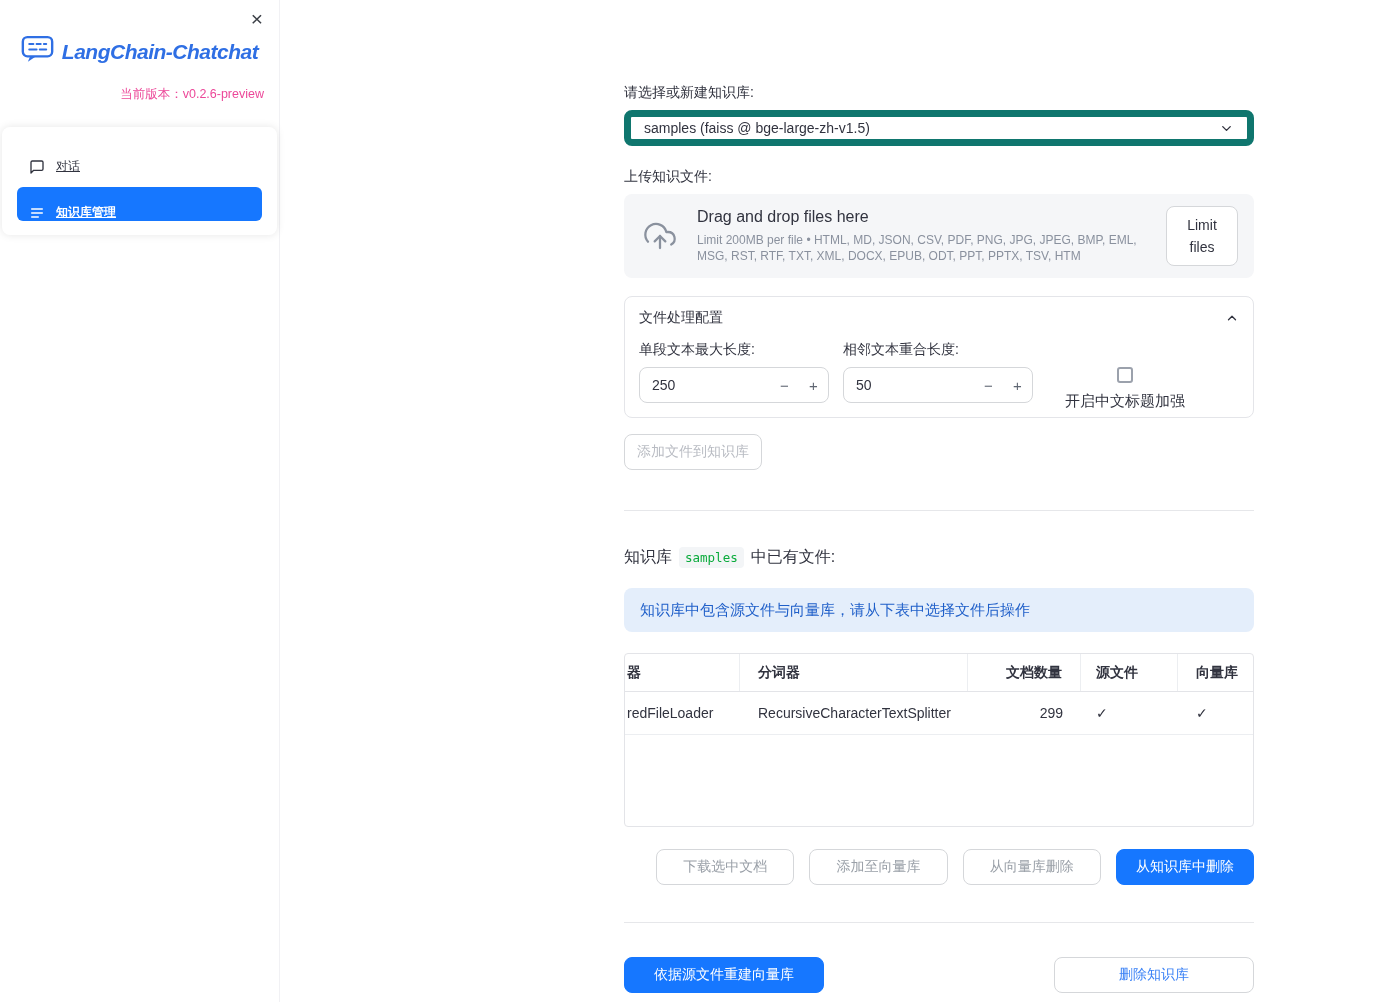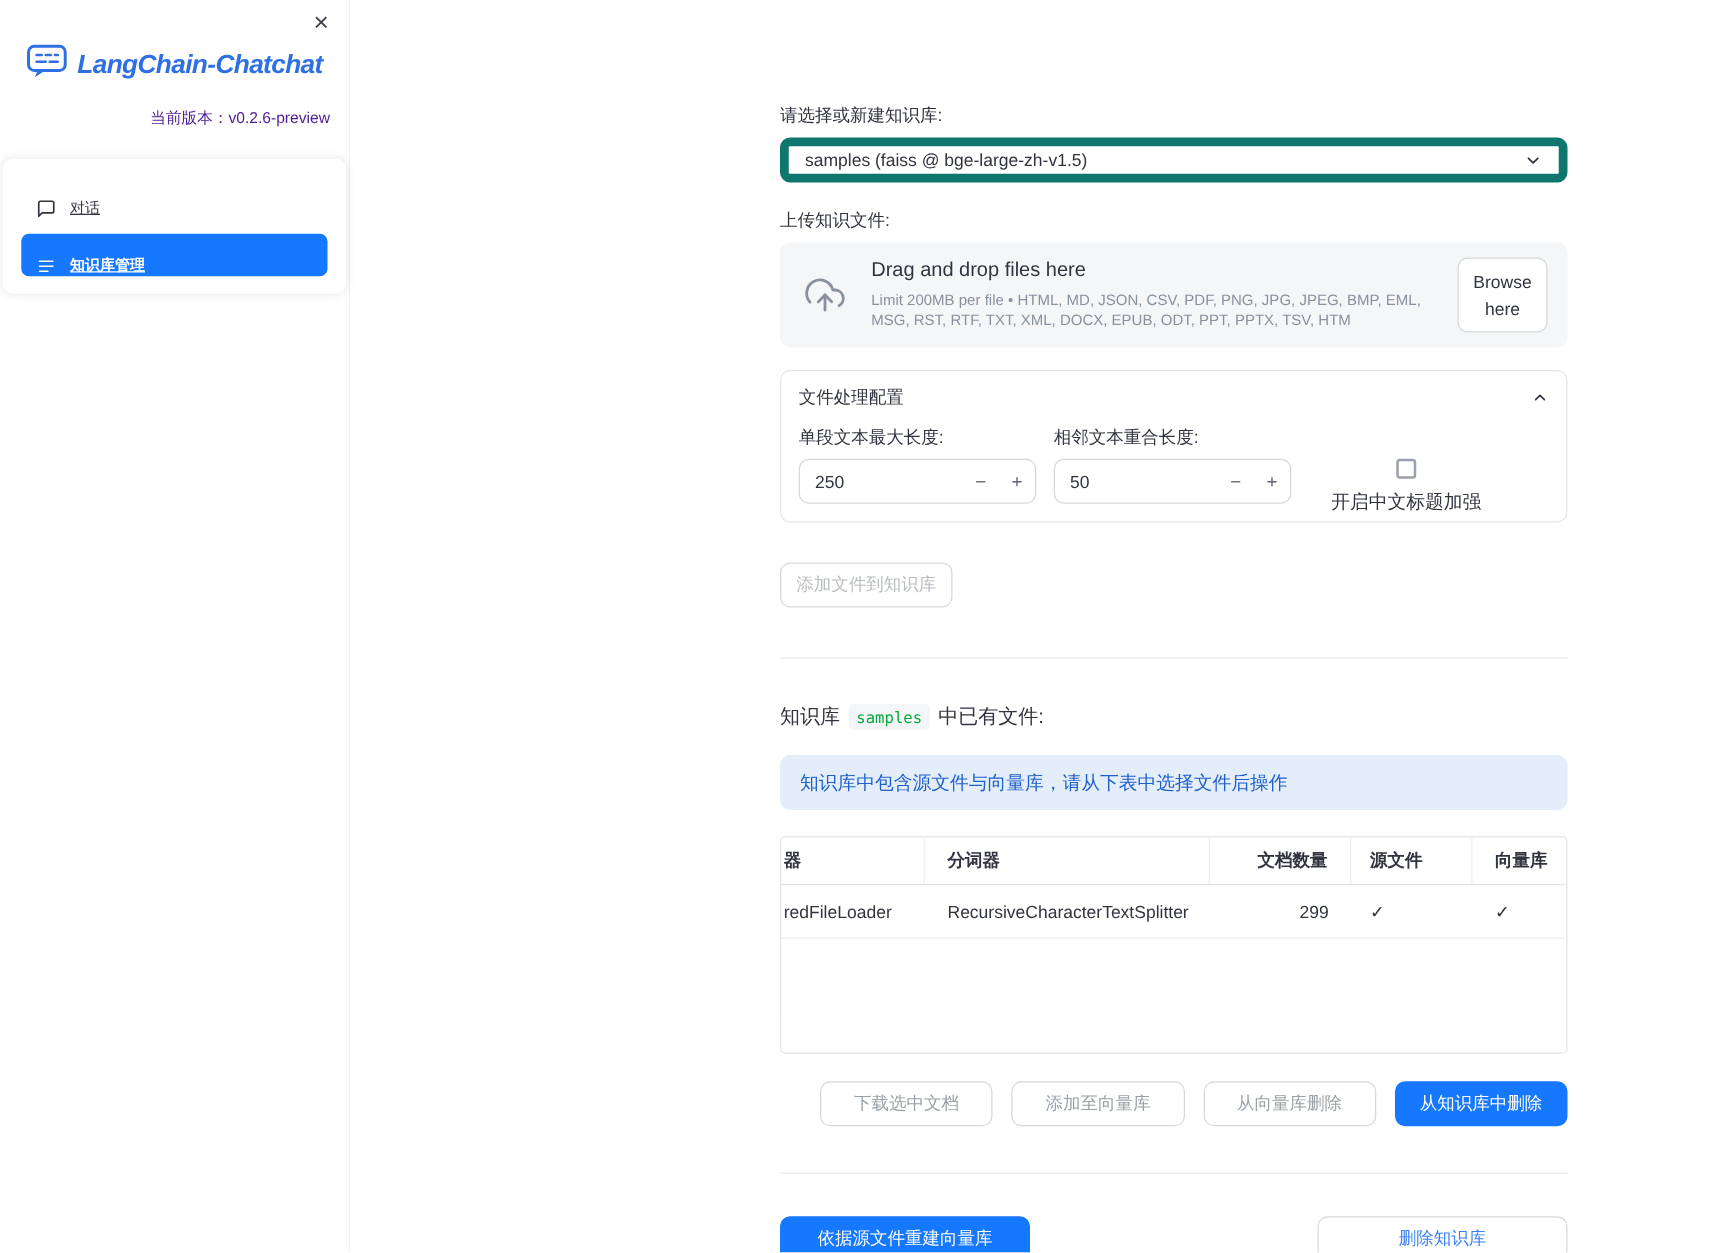--- a/index.html
+++ b/index.html
@@ -5,21 +5,21 @@
   * { margin:0; padding:0; box-sizing:border-box; }
   html,body { width:1380px; height:1002px; background:#fff; }
   body { font-family:"Liberation Sans","DejaVu Sans",sans-serif; color:#31333f; }
   .page { position:relative; width:1380px; height:1002px; overflow:hidden; background:#fff; }
 
   
   .sidebar { position:absolute; left:0; top:0; bottom:0; width:280px; background:#fff; border-right:1px solid #f1f1f4; }
   .close-btn { position:absolute; top:4px; right:12px; font-size:21px; line-height:1; color:#3b3f46; cursor:pointer; padding:4px; }
   .logo-row { margin-top:34px; display:flex; align-items:flex-end; justify-content:center; gap:8px; color:#2f6fe4; }
   .logo-text { color:#2f6fe4; font-size:21px; font-weight:bold; font-style:italic; letter-spacing:-0.5px; white-space:nowrap; }
-  .version { margin-top:22px; text-align:right; padding-right:15px; color:#4c1d95; font-size:12.5px; }
+  .version { margin-top:22px; text-align:right; padding-right:15px; color:#ec4899; font-size:12.5px; }
   .menu-card { margin:24px 2px 0; background:#fff; border-radius:8px; padding:14px 15px; box-shadow:0 0 8px rgba(0,0,0,0.10); }
   .menu-item { display:flex; align-items:flex-end; gap:11px; height:34px; padding:0 12px; border-radius:6px; font-size:12px; cursor:pointer; color:#31333f;text-decoration:underline; }
   .menu-item + .menu-item { margin-top:12px; }
   .menu-item.active { background:var(--primary,#1677ff); color:#fff; font-weight:bold; }
   .menu-item .mi-icon { display:flex; align-items:center; }
 
   
   .main { position:absolute; left:624px; top:0; width:630px; }
   .field-label { font-size:14px; color:#31333f; }
   .kb-label { margin-top:84px; }
@@ -38,21 +38,21 @@
   .config-body { padding:2px 14px 14px; display:flex; align-items:flex-end; }
   .num-group { width:190px; margin-right:14px; }
   .num-label { font-size:14px; margin-bottom:8px; }
   .num-input { height:36px; border:1px solid #d5d7da; border-radius:8px; display:flex; align-items:center; overflow:hidden; background:#fff; }
   .num-value { flex:1; padding-left:12px; font-size:14px; }
   .step-btn { width:29px; text-align:center; color:#5f6672; font-size:15px; cursor:pointer; user-select:none; }
   .checkbox-group { display:flex; align-items:center; gap:9px; margin-left:18px; height:36px;flex-direction:column; }
   .checkbox { width:16px; height:16px; border:2px solid #9ba1ac; border-radius:3px; background:#fff; cursor:pointer; flex:none; }
   .checkbox-label { font-size:15px; cursor:pointer; }
 
-  .add-btn { margin-top:32px; display:inline-flex; align-items:center; justify-content:center; height:36px; padding:0 12px;
+  .add-btn { margin-top:16px; display:inline-flex; align-items:center; justify-content:center; height:36px; padding:0 12px;
              border:1px solid #d5d7da; border-radius:8px; background:#fff; color:#b9bcc3; font-size:14px; cursor:default; }
 
   .divider { margin-top:40px; border-top:1px solid #e6e7ea; height:0; }
   .divider.d2 { margin-top:37px; }
 
   .existing-line { margin-top:36px; font-size:16px; display:flex; align-items:center; gap:7px; }
   .code-chip { font-family:"DejaVu Sans Mono","Liberation Mono",monospace; font-size:12.5px; color:var(--code-green,#09ab3b);
                background:#f3f5f7; padding:3px 6px; border-radius:4px; }
 
   .info-box { margin-top:20px; height:44px; background:var(--info-bg,#e4eefb); border-radius:8px; display:flex; align-items:center;
@@ -140,21 +140,21 @@
         <svg width="40" height="32" viewBox="0 0 24 24" fill="none" stroke="#8a919e" stroke-width="1.7" stroke-linecap="round" stroke-linejoin="round">
           <polyline points="16 16 12 12 8 16"></polyline>
           <line x1="12" y1="12" x2="12" y2="21"></line>
           <path d="M20.39 18.39A5 5 0 0 0 18 9h-1.26A8 8 0 1 0 3 16.3"></path>
         </svg>
       </span>
       <div class="uploader-texts">
         <div class="drag-text">Drag and drop files here</div>
         <div class="limit-text">Limit 200MB per file • HTML, MD, JSON, CSV, PDF, PNG, JPG, JPEG, BMP, EML, MSG, RST, RTF, TXT, XML, DOCX, EPUB, ODT, PPT, PPTX, TSV, HTM</div>
       </div>
-      <button class="browse-btn">Browse here</button>
+      <button class="browse-btn">Limit files</button>
     </div>
 
     <section class="config">
       <div class="config-header">
         <span>文件处理配置</span>
         <span style="display:flex;">
           <svg width="14" height="14" viewBox="0 0 24 24" fill="none" stroke="#31333f" stroke-width="2.2" stroke-linecap="round" stroke-linejoin="round">
             <path d="M6 15l6-6 6 6"></path>
           </svg>
         </span>

